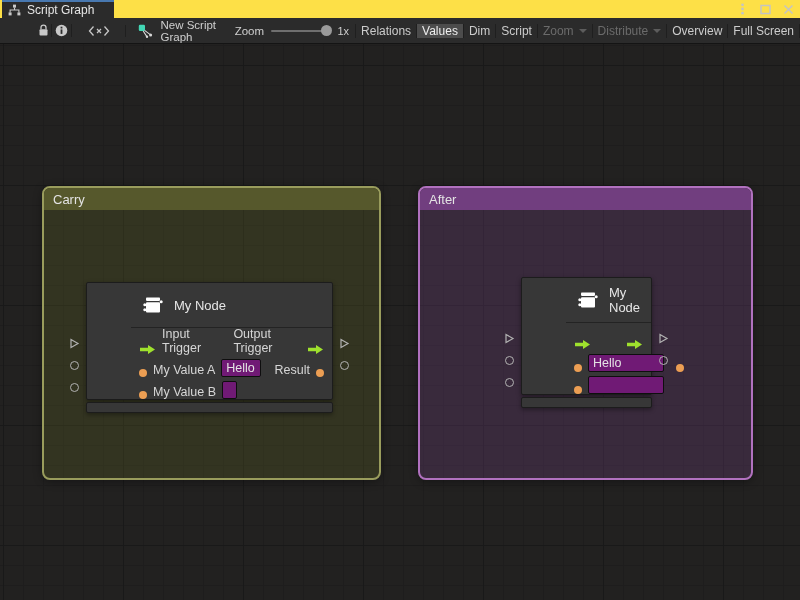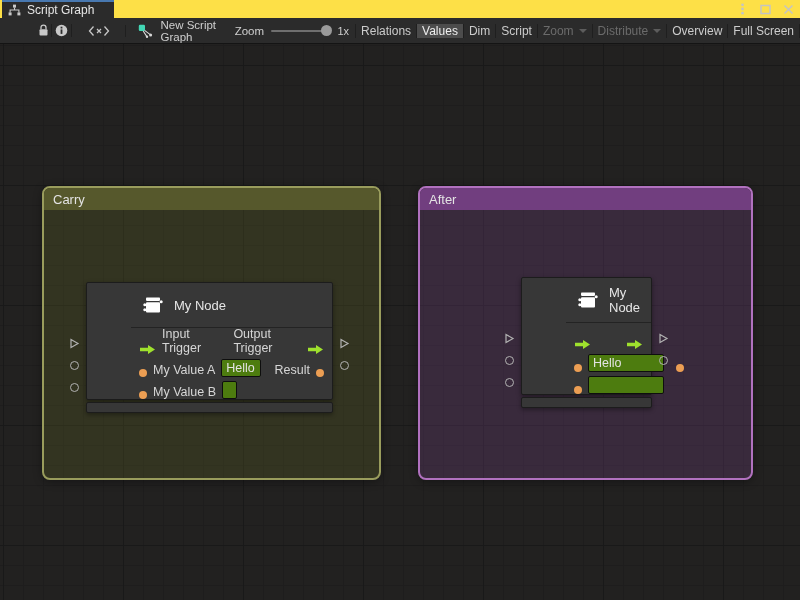--- a/index.html
+++ b/index.html
@@ -67,21 +67,21 @@
   .prow { height:22px; display:flex; align-items:flex-end; gap:6px; padding:0 8px;
     font-size:12.5px; color:#d6d6d6; }
   .prow .spacer { flex:1; }
   .node-footer { height:11px; margin-top:2px; background:#373737; border:1px solid #1c1c1c;
     border-radius:2px; box-shadow:0 2px 4px rgba(0,0,0,0.35); }
   .node.before-node { left:86px; top:238px; width:247px; }
   .node.after-node  { left:521px; top:233px; width:131px; }
   .node.before-node .node-main, .node.after-node .node-main { width:100%; }
 
   .dot { width:8px; height:8px; border-radius:50%; background:#ec9e53; flex:0 0 auto; }
-  .field { background:#4d7c0f; border:1px solid #0e0e0e; border-radius:2px; color:#e3e3e3;
+  .field { background:#701a75; border:1px solid #0e0e0e; border-radius:2px; color:#e3e3e3;
     font-size:12.5px; height:18px; padding:0 4px; font-family:"Liberation Sans", sans-serif; outline:none; }
   .field.small { width:15px; padding:0 1px; }
   .field.medium { width:40px; }
   .field.wide { width:76px; }
 
   
   .oport { position:absolute; width:11px; height:11px; display:flex; align-items:center; justify-content:center; }
   .oport.left { left:-17px; } .oport.right { right:-17px; }
   .oport.r1 { top:56px; } .oport.r2 { top:78px; } .oport.r3 { top:100px; }
   .ocircle { width:9px; height:9px; border:1.3px solid #b2b2b2; border-radius:50%; }

